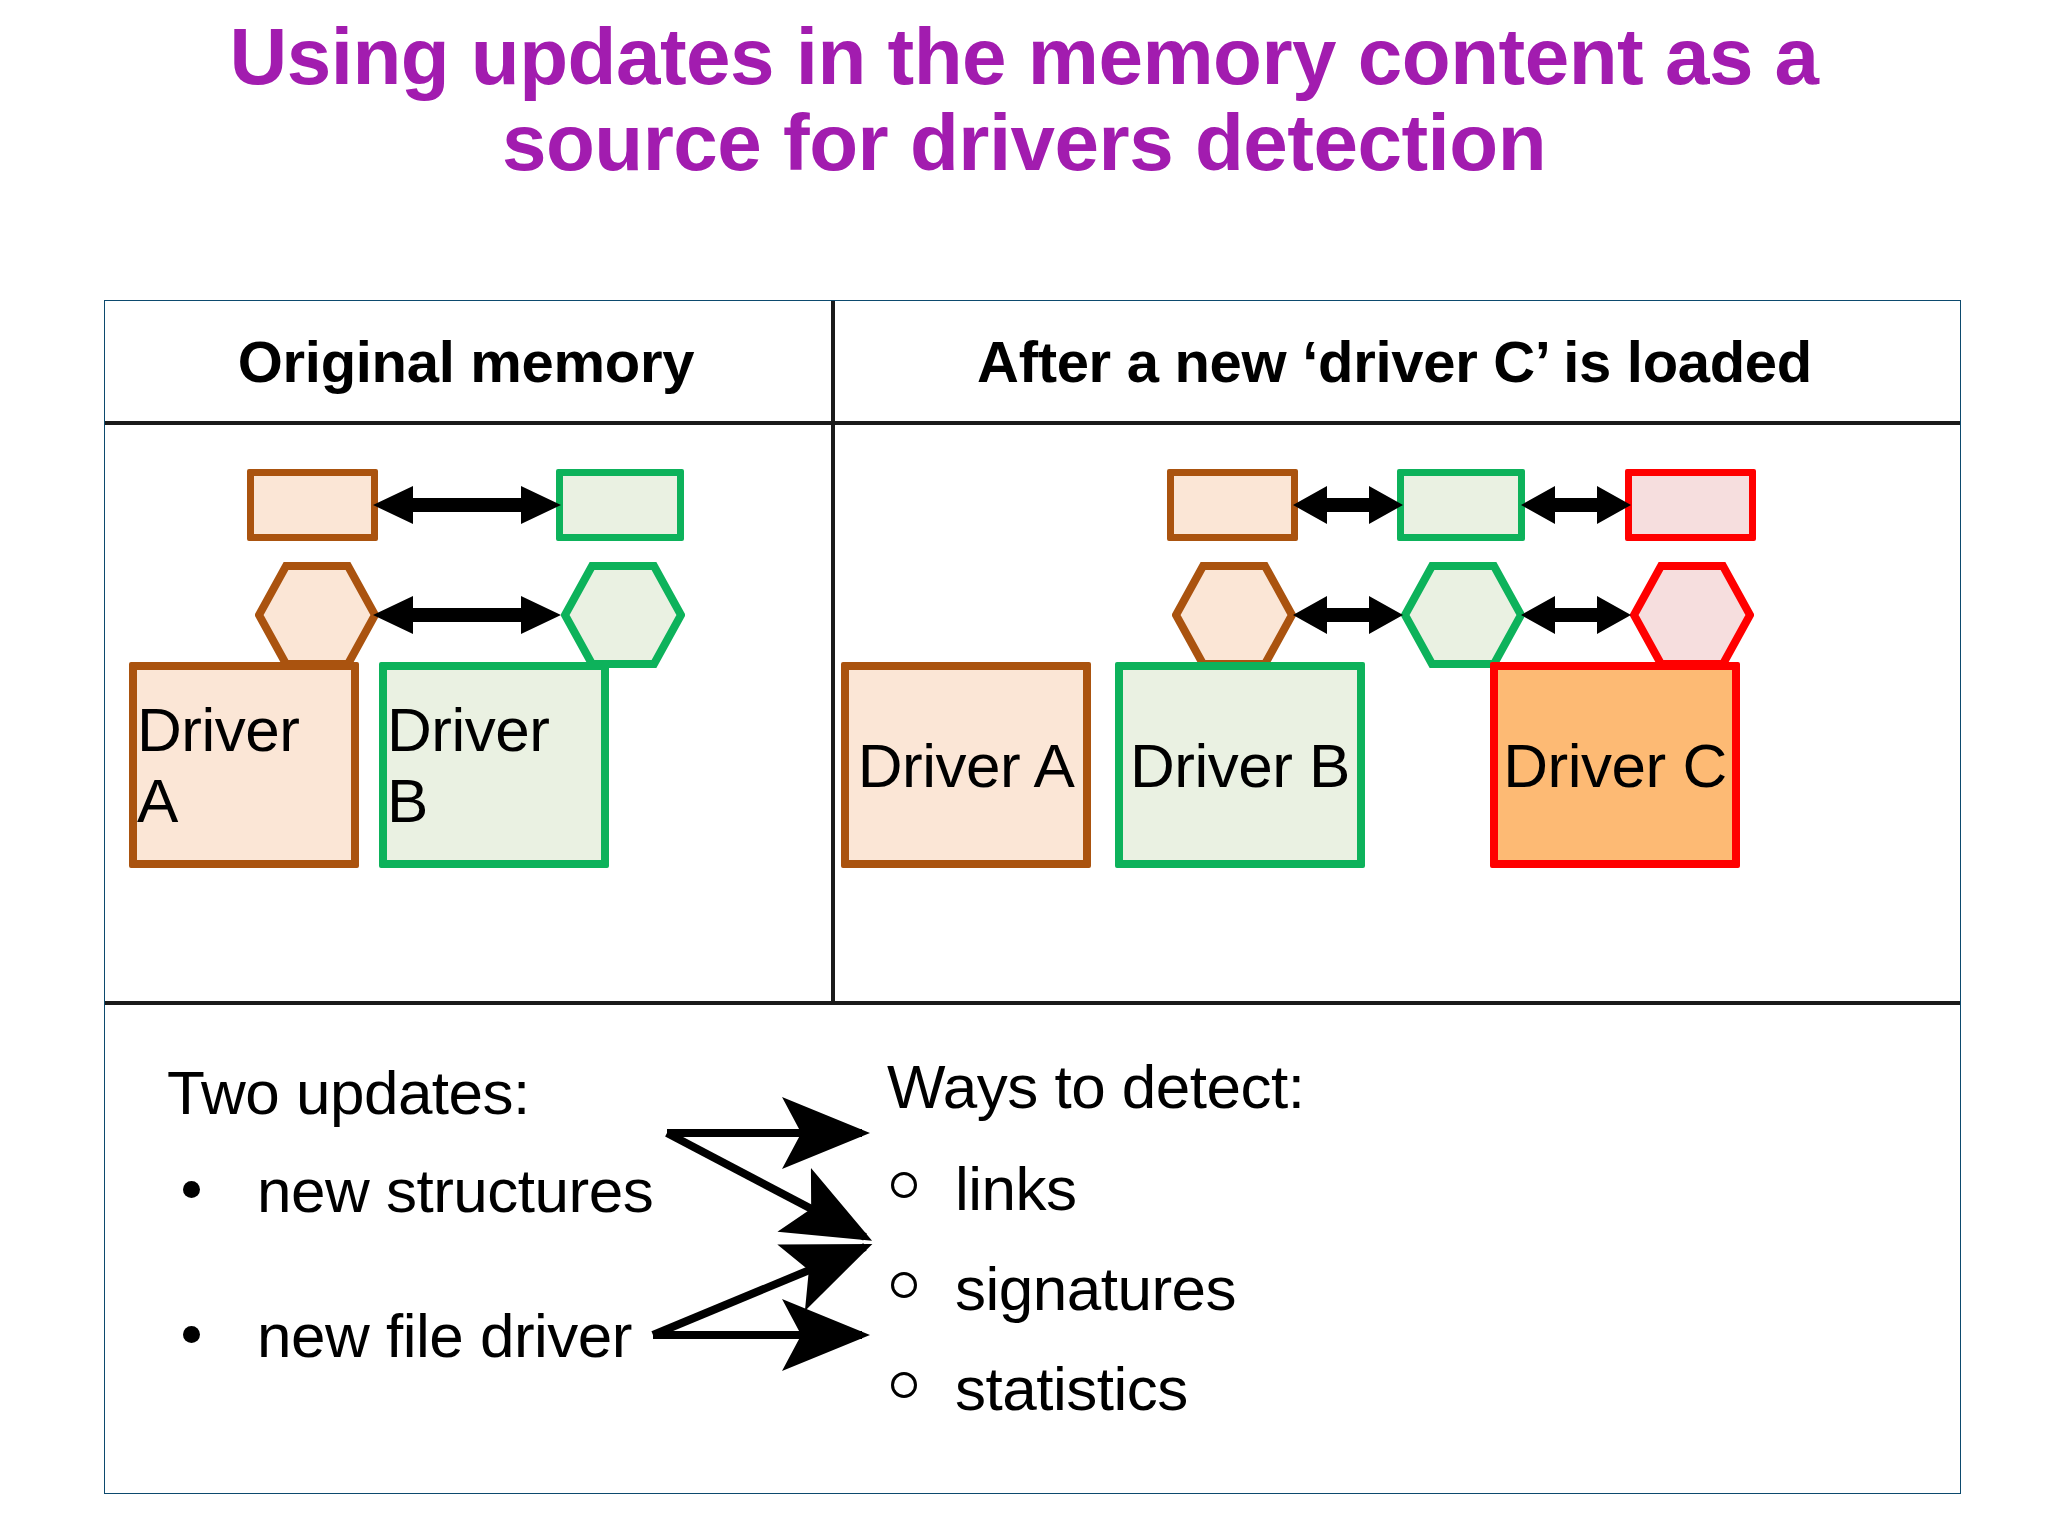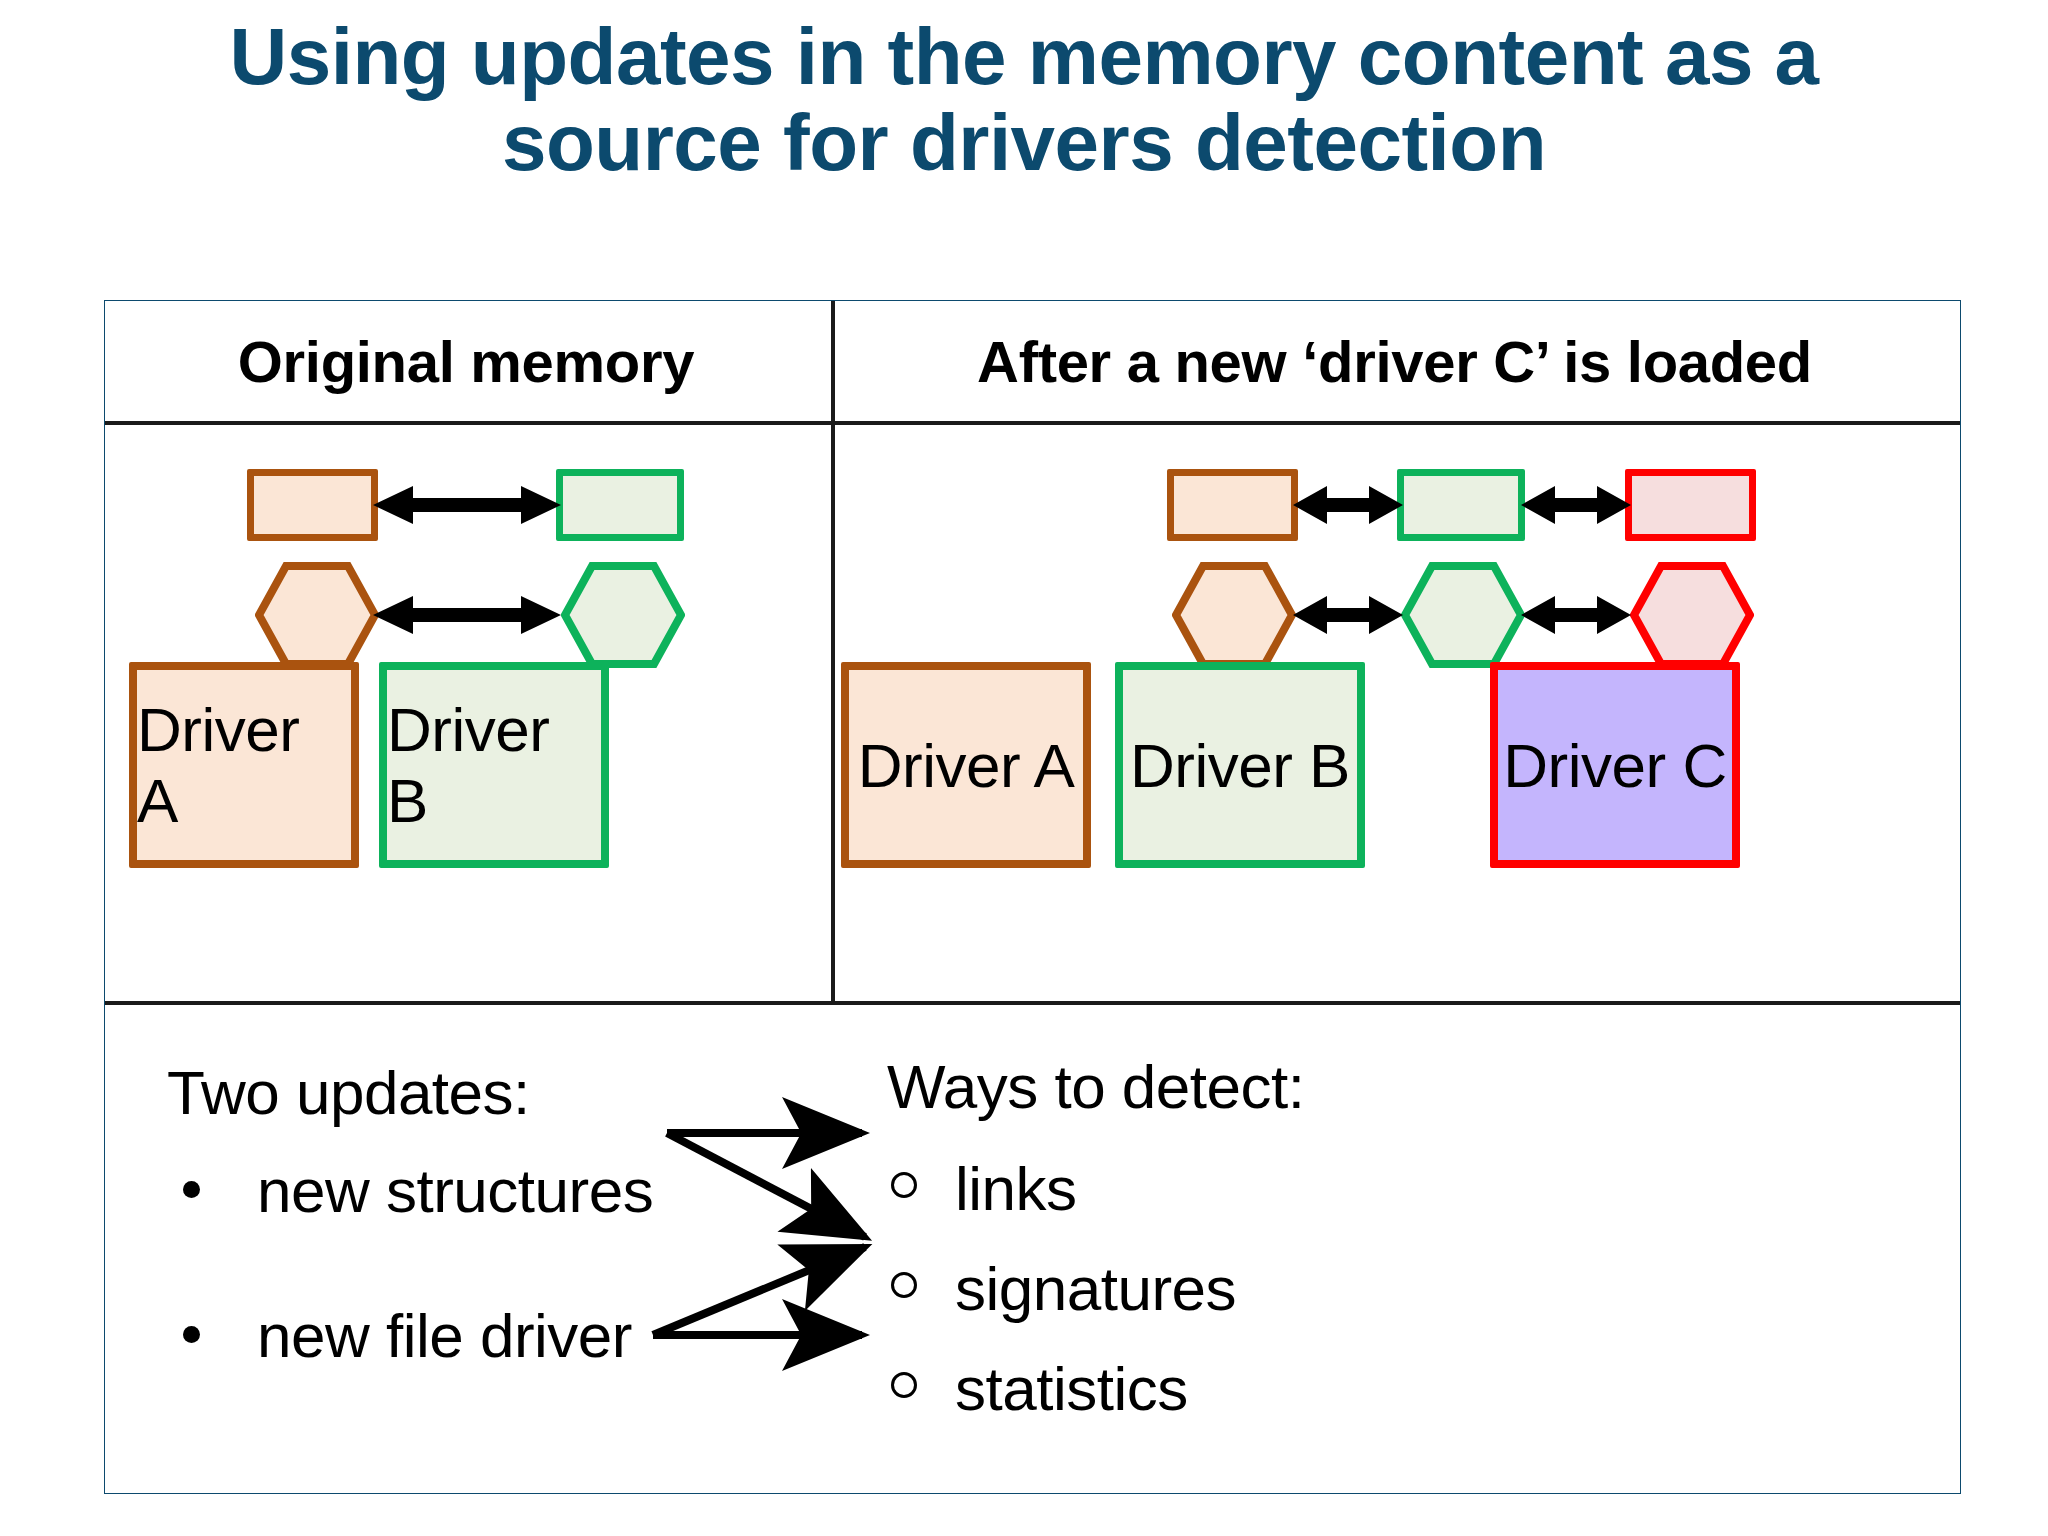--- a/index.html
+++ b/index.html
@@ -21,21 +21,21 @@
     position: absolute;
     left: 0;
     top: 14px;
     width: 2048px;
     text-align: center;
     font-family: "Liberation Sans", sans-serif;
     font-weight: bold;
     font-size: 80px;
     line-height: 1.08;
     letter-spacing: -0.5px;
-    color: #0c4a6e;
+    color: #a21caf;
     white-space: pre-line;
   }
 
   
   #diagram-table {
     position: absolute;
     left: 104px;
     top: 300px;
     width: 1857px;
     height: 1194px;
@@ -126,21 +126,21 @@
     border-radius: 2px;
     display: flex;
     align-items: center;
     justify-content: center;
     font-size: 62px;
     color: #000000;
     letter-spacing: -0.5px;
   }
   .driver-box.brown { border-color: #AA530F; background: #FBE6D6; }
   .driver-box.green { border-color: #0DB25B; background: #EAF1E2; }
-  .driver-box.red   { border-color: #FF0000; background: #c4b5fd; }
+  .driver-box.red   { border-color: #FF0000; background: #fdba74; }
 
   
   .list-heading {
     position: absolute;
     font-size: 62px;
     letter-spacing: -0.5px;
     white-space: nowrap;
   }
   .list-item {
     position: absolute;

